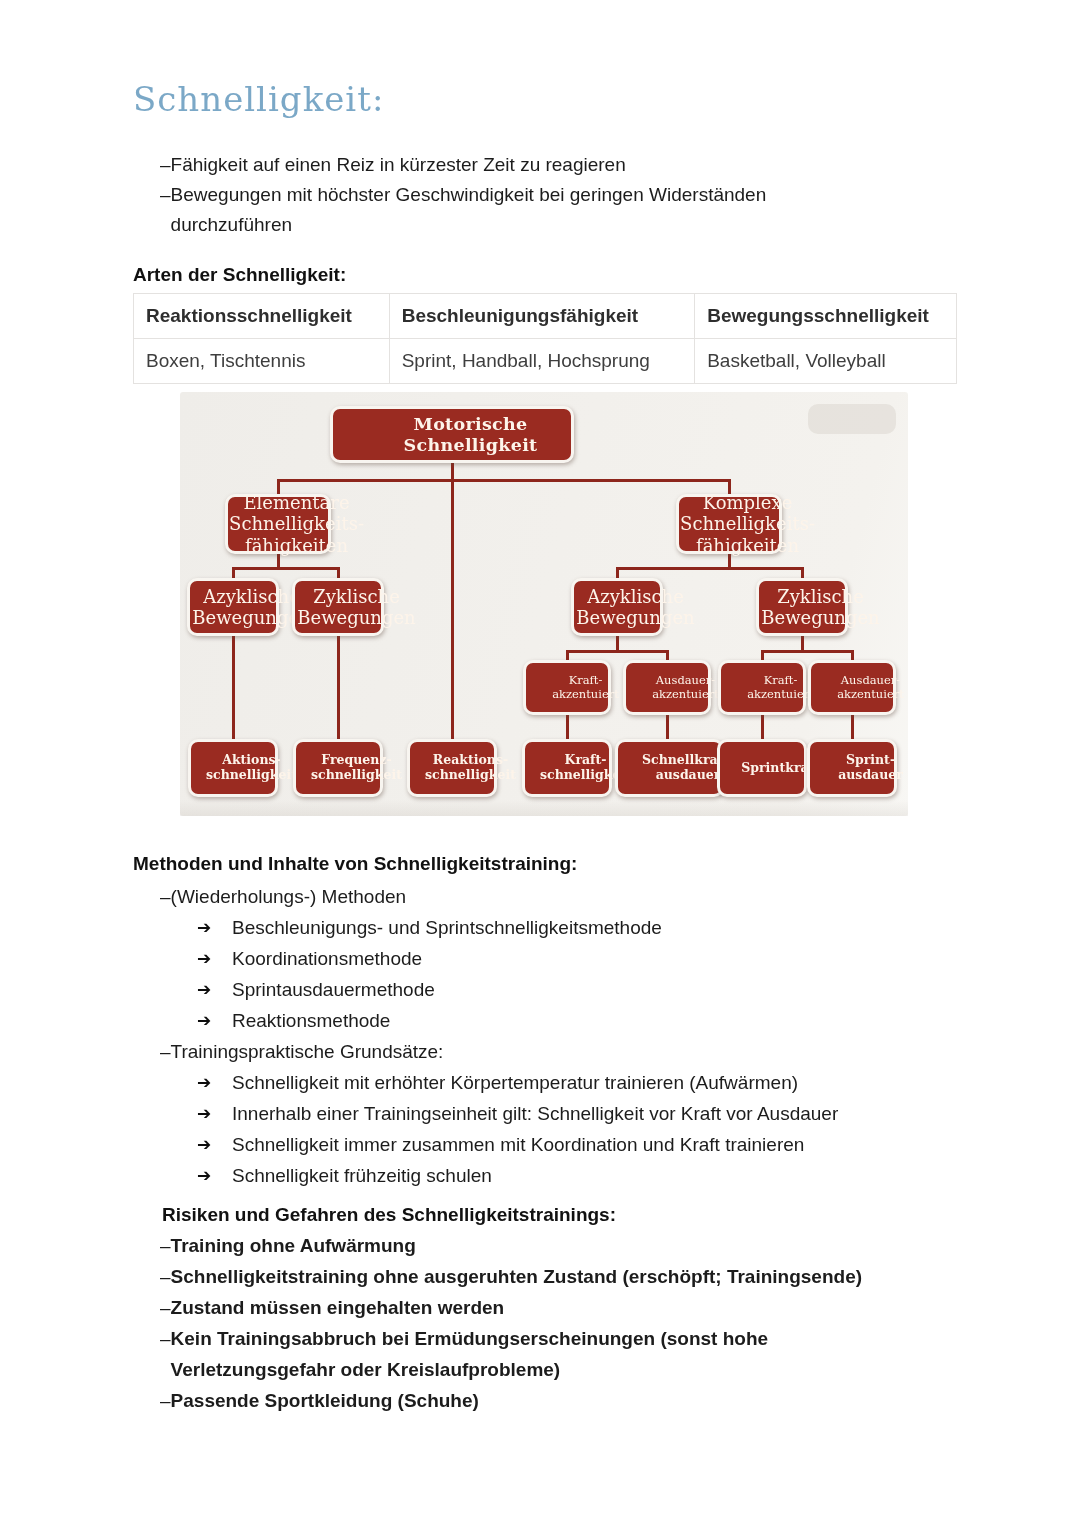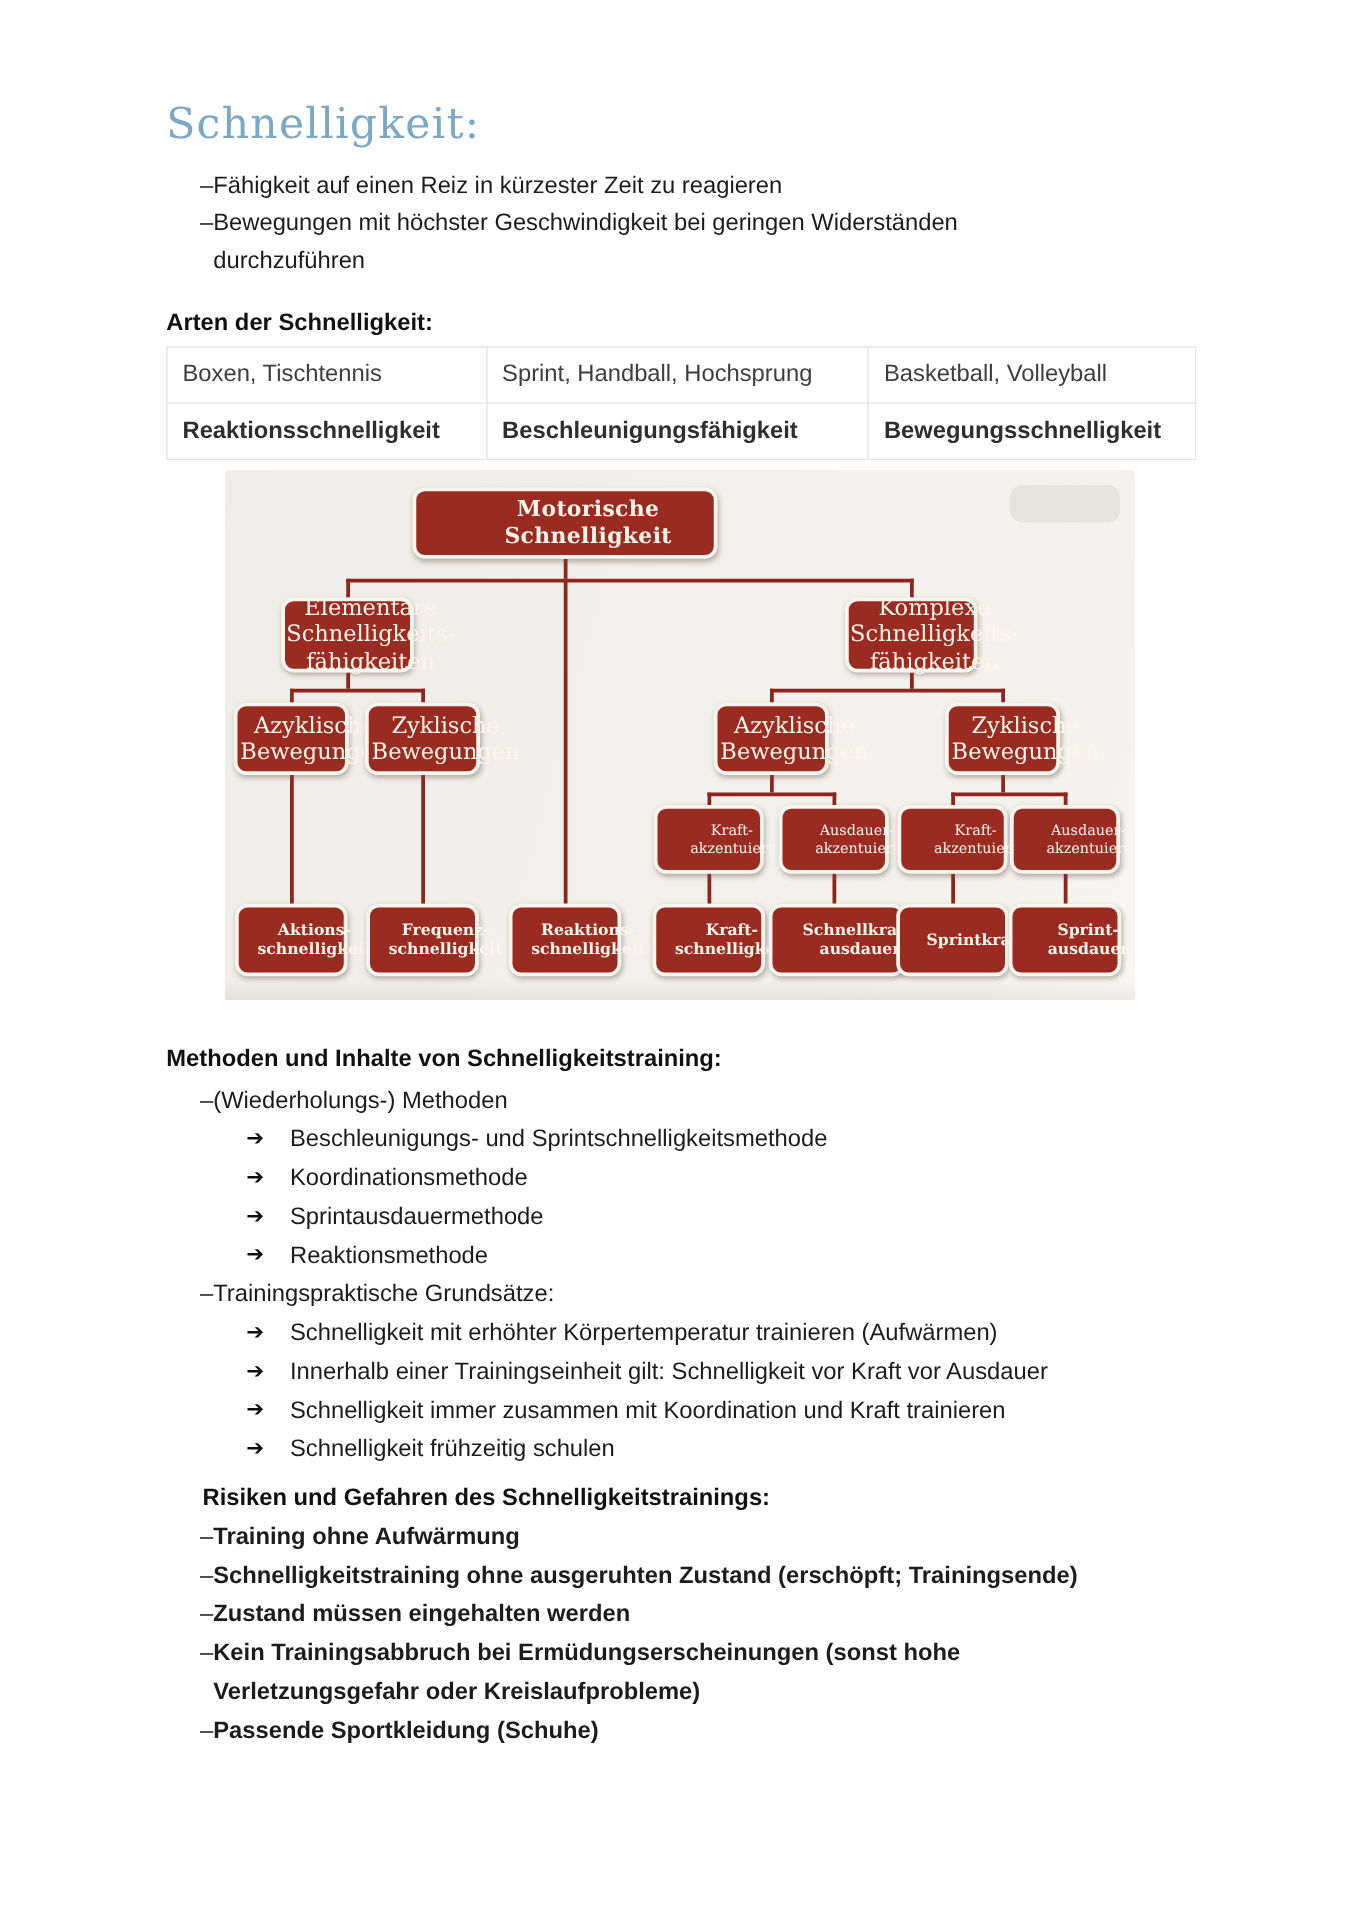--- a/index.html
+++ b/index.html
@@ -7,21 +7,21 @@
   body {
     width:1080px; height:1527px; position:relative; overflow:hidden;
     font-family:"Liberation Sans", sans-serif; color:#1c1c1c;
   }
   .page { position:absolute; inset:0; padding:80px 123px 0 133px; }
 
   
   .doc-title {
     font-family:"DejaVu Serif", serif; font-weight:normal;
     font-size:34px; line-height:38px; letter-spacing:1px;
-    color:#7ba8c7; margin-bottom:16px;
+    color:#7ba8c7; margin-bottom:32px;
   }
 
   
   .list { font-size:19px; }
   .item { display:flex; line-height:30px; }
   .marker-dash { flex:0 0 37px; padding-left:27px; color:#1c1c1c; }
   .item-text { max-width:655px; }
   .wide .item-text { max-width:740px;font-weight:bold; }
 
   .section-heading { font-size:19px; font-weight:bold; line-height:24px; color:#111; }
@@ -86,28 +86,28 @@
       <span class="marker-dash">–</span>
       <span class="item-text">Bewegungen mit höchster Geschwindigkeit bei geringen Widerständen durchzuführen</span>
     </div>
   </div>
 
   <div class="section-heading" id="arten-heading" style="margin-top:23px;">Arten der Schnelligkeit:</div>
 
   <table class="arten-table">
     <tbody>
         <tr>
+      <th class="c1">Reaktionsschnelligkeit</th>
+      <th class="c2">Beschleunigungsfähigkeit</th>
+      <th class="c3">Bewegungsschnelligkeit</th>
+    </tr>
+    <tr>
       <td>Boxen, Tischtennis</td>
       <td>Sprint, Handball, Hochsprung</td>
       <td>Basketball, Volleyball</td>
-    </tr>
-    <tr>
-      <th class="c1">Reaktionsschnelligkeit</th>
-      <th class="c2">Beschleunigungsfähigkeit</th>
-      <th class="c3">Bewegungsschnelligkeit</th>
     </tr>
   </tbody>
     </table>
 
   <div class="diagram">
     <div class="patch-tr"></div>
     <div class="patch-bottom"></div>
 
     <div class="vline" style="left:271px;top:71px;height:16px;"></div>
     <div class="hline" style="left:97px;top:87px;width:454px;"></div>

